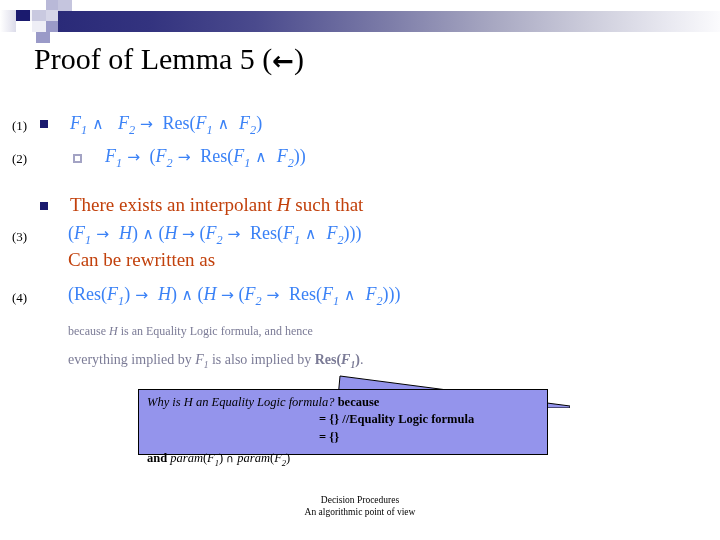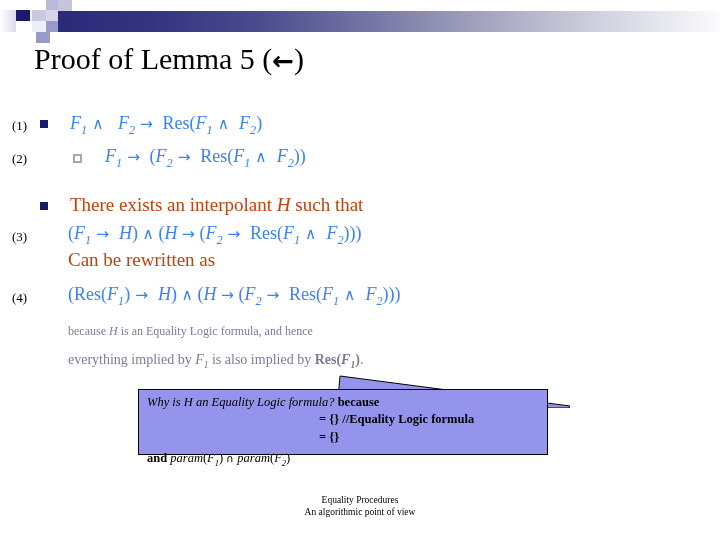--- a/index.html
+++ b/index.html
@@ -230,15 +230,15 @@
   <div class="cl bold" style="left:180px; top:22px;">= {} //Equality Logic formula</div>
 
   <div class="cl" style="left:8px; top:40px;margin-top:21px;">
     <span class="bold">and </span><span class="it">param</span>(<span class="it">F</span><span class="sub">1</span>)
     <span class="op">∩</span> <span class="it">param</span>(<span class="it">F</span><span class="sub">2</span>)
   </div>
   <div class="cl bold" style="left:180px; top:40px;">= {}</div>
 </div>
 
 <div id="footer">
-  <div>Equality Procedures</div>
+  <div>Decision Procedures</div>
   <div>An algorithmic point of view</div>
 </div>
 
 </body></html>

